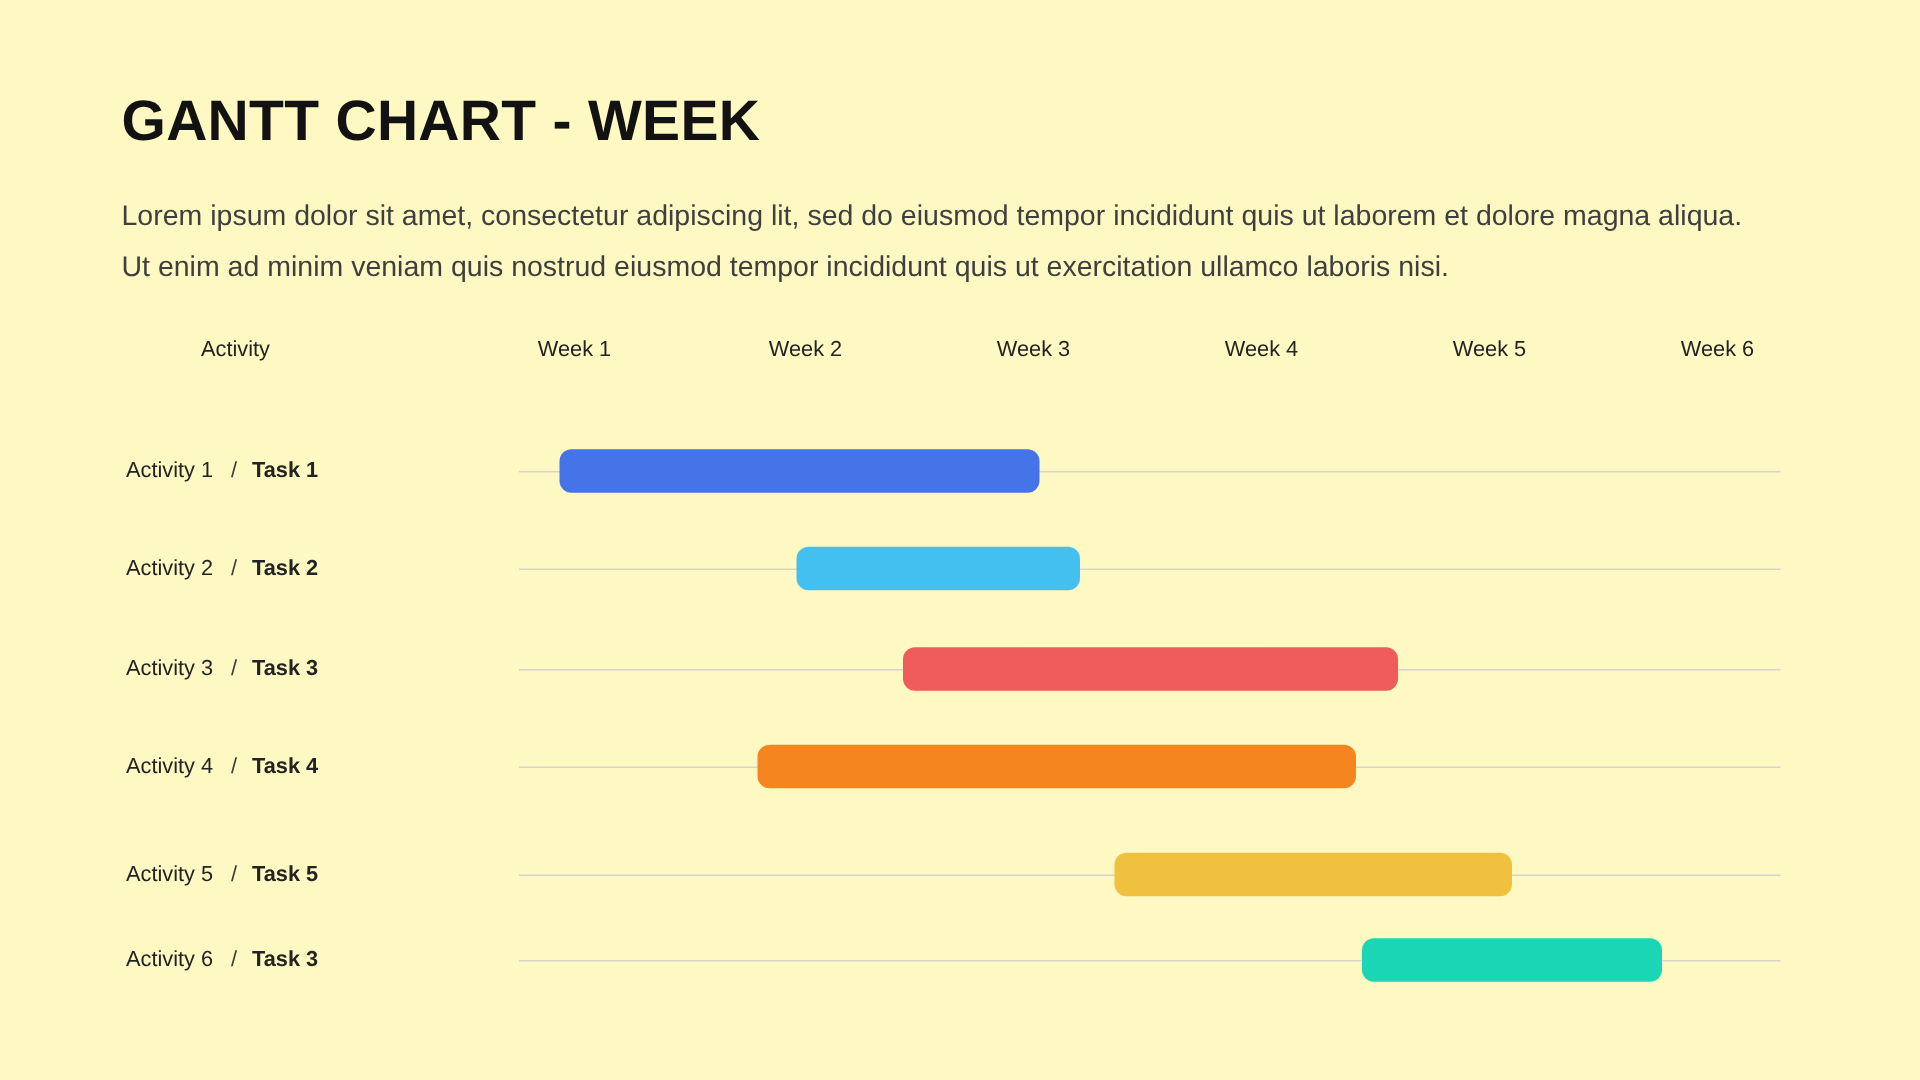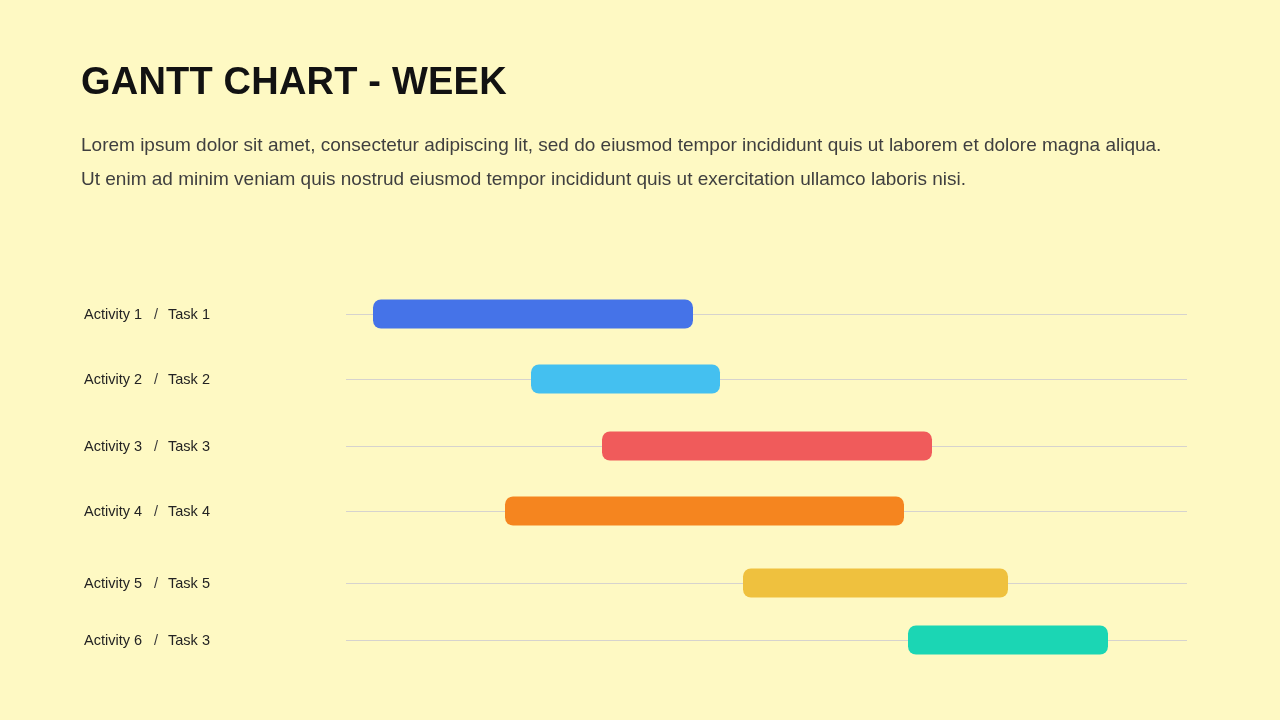--- a/index.html
+++ b/index.html
@@ -89,21 +89,21 @@
     display: flex;
     align-items: center;
   }
 
   .row-label .lbl-activity { display: inline-block; }
   .row-label .lbl-sep {
     display: inline-block;
     margin: 0 10px 0 12px;
     color: #3a3a3a;
   }
-  .row-label .lbl-task { display: inline-block; }
+  .row-label .lbl-task { display: inline-block; font-weight: bold; }
 
   .gridline {
     position: absolute;
     left: 346px;
     width: 841px;
     top: 50%;
     height: 1px;
     background: #d6d3ce;
   }
 
@@ -119,20 +119,35 @@
 <body>
 
 <div class="slide">
 
   <h1 class="page-title">GANTT CHART - WEEK</h1>
 
   <p class="description">Lorem ipsum dolor sit amet, consectetur adipiscing lit, sed do eiusmod tempor incididunt quis ut laborem et dolore  magna aliqua. Ut enim ad minim veniam quis nostrud eiusmod tempor incididunt quis ut exercitation ullamco laboris nisi.</p>
 
   <div class="chart">
 
+    <div class="col-headers">
+      <div class="col-header" style="left:157px;">Activity</div>
+
+      <div class="col-header" style="left:383px;">Week 1</div>
+
+      <div class="col-header" style="left:537px;">Week 2</div>
+
+      <div class="col-header" style="left:689px;">Week 3</div>
+
+      <div class="col-header" style="left:841px;">Week 4</div>
+
+      <div class="col-header" style="left:993px;">Week 5</div>
+
+      <div class="col-header" style="left:1145px;">Week 6</div>
+    </div>
 
     <div class="row" style="top:292px;">
       <div class="row-label">
         <span class="lbl-activity">Activity 1</span>
         <span class="lbl-sep">/</span>
         <span class="lbl-task">Task 1</span>
       </div>
       <div class="gridline"></div>
       <div class="bar" style="left:373px; width:320px; background:#4573E8;"></div>
     </div>

